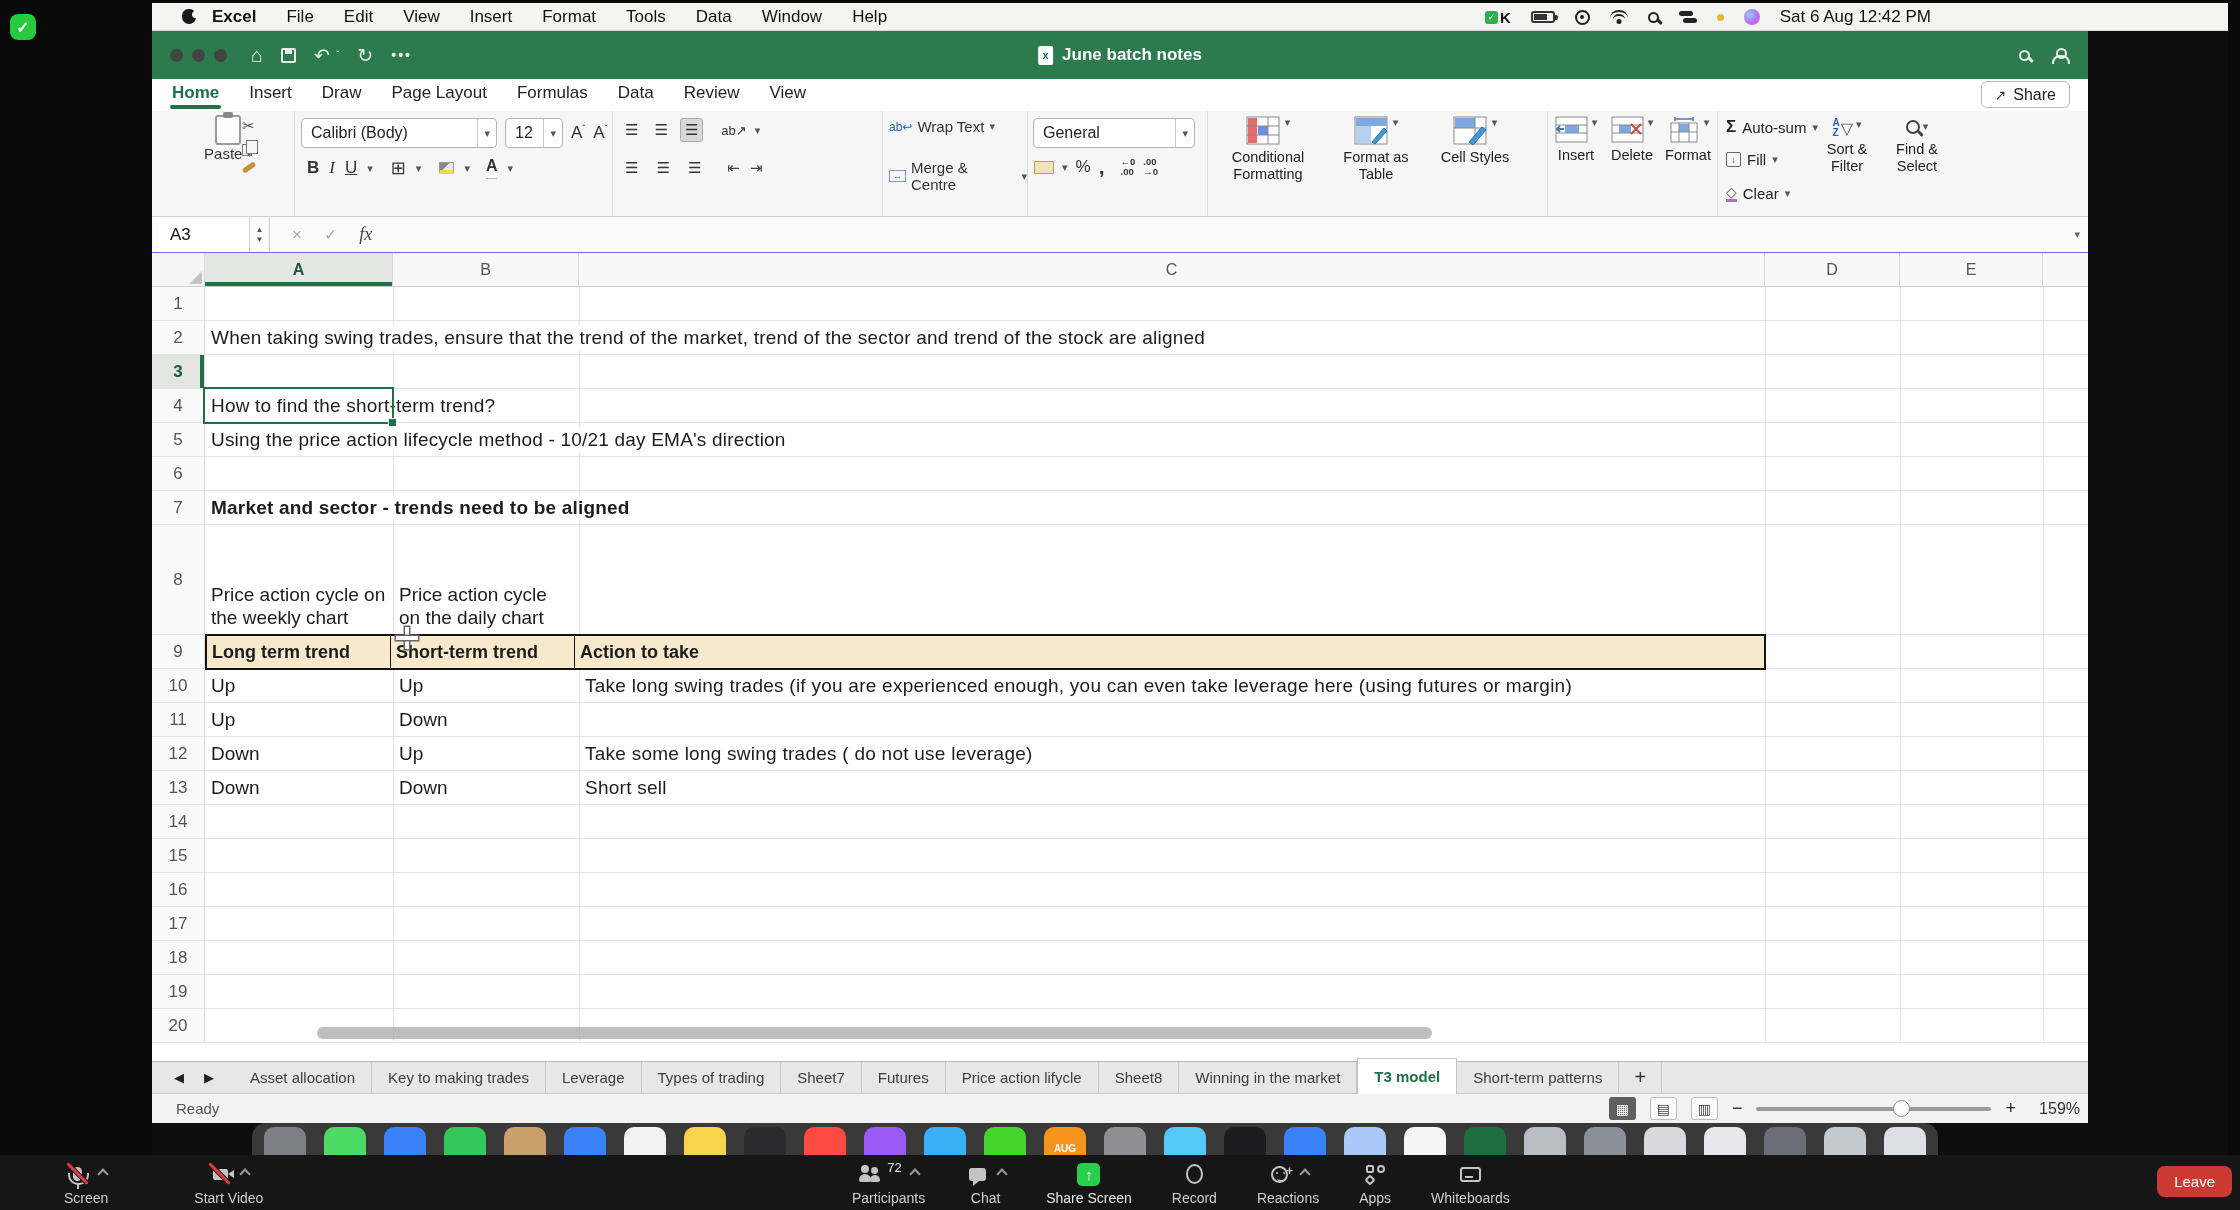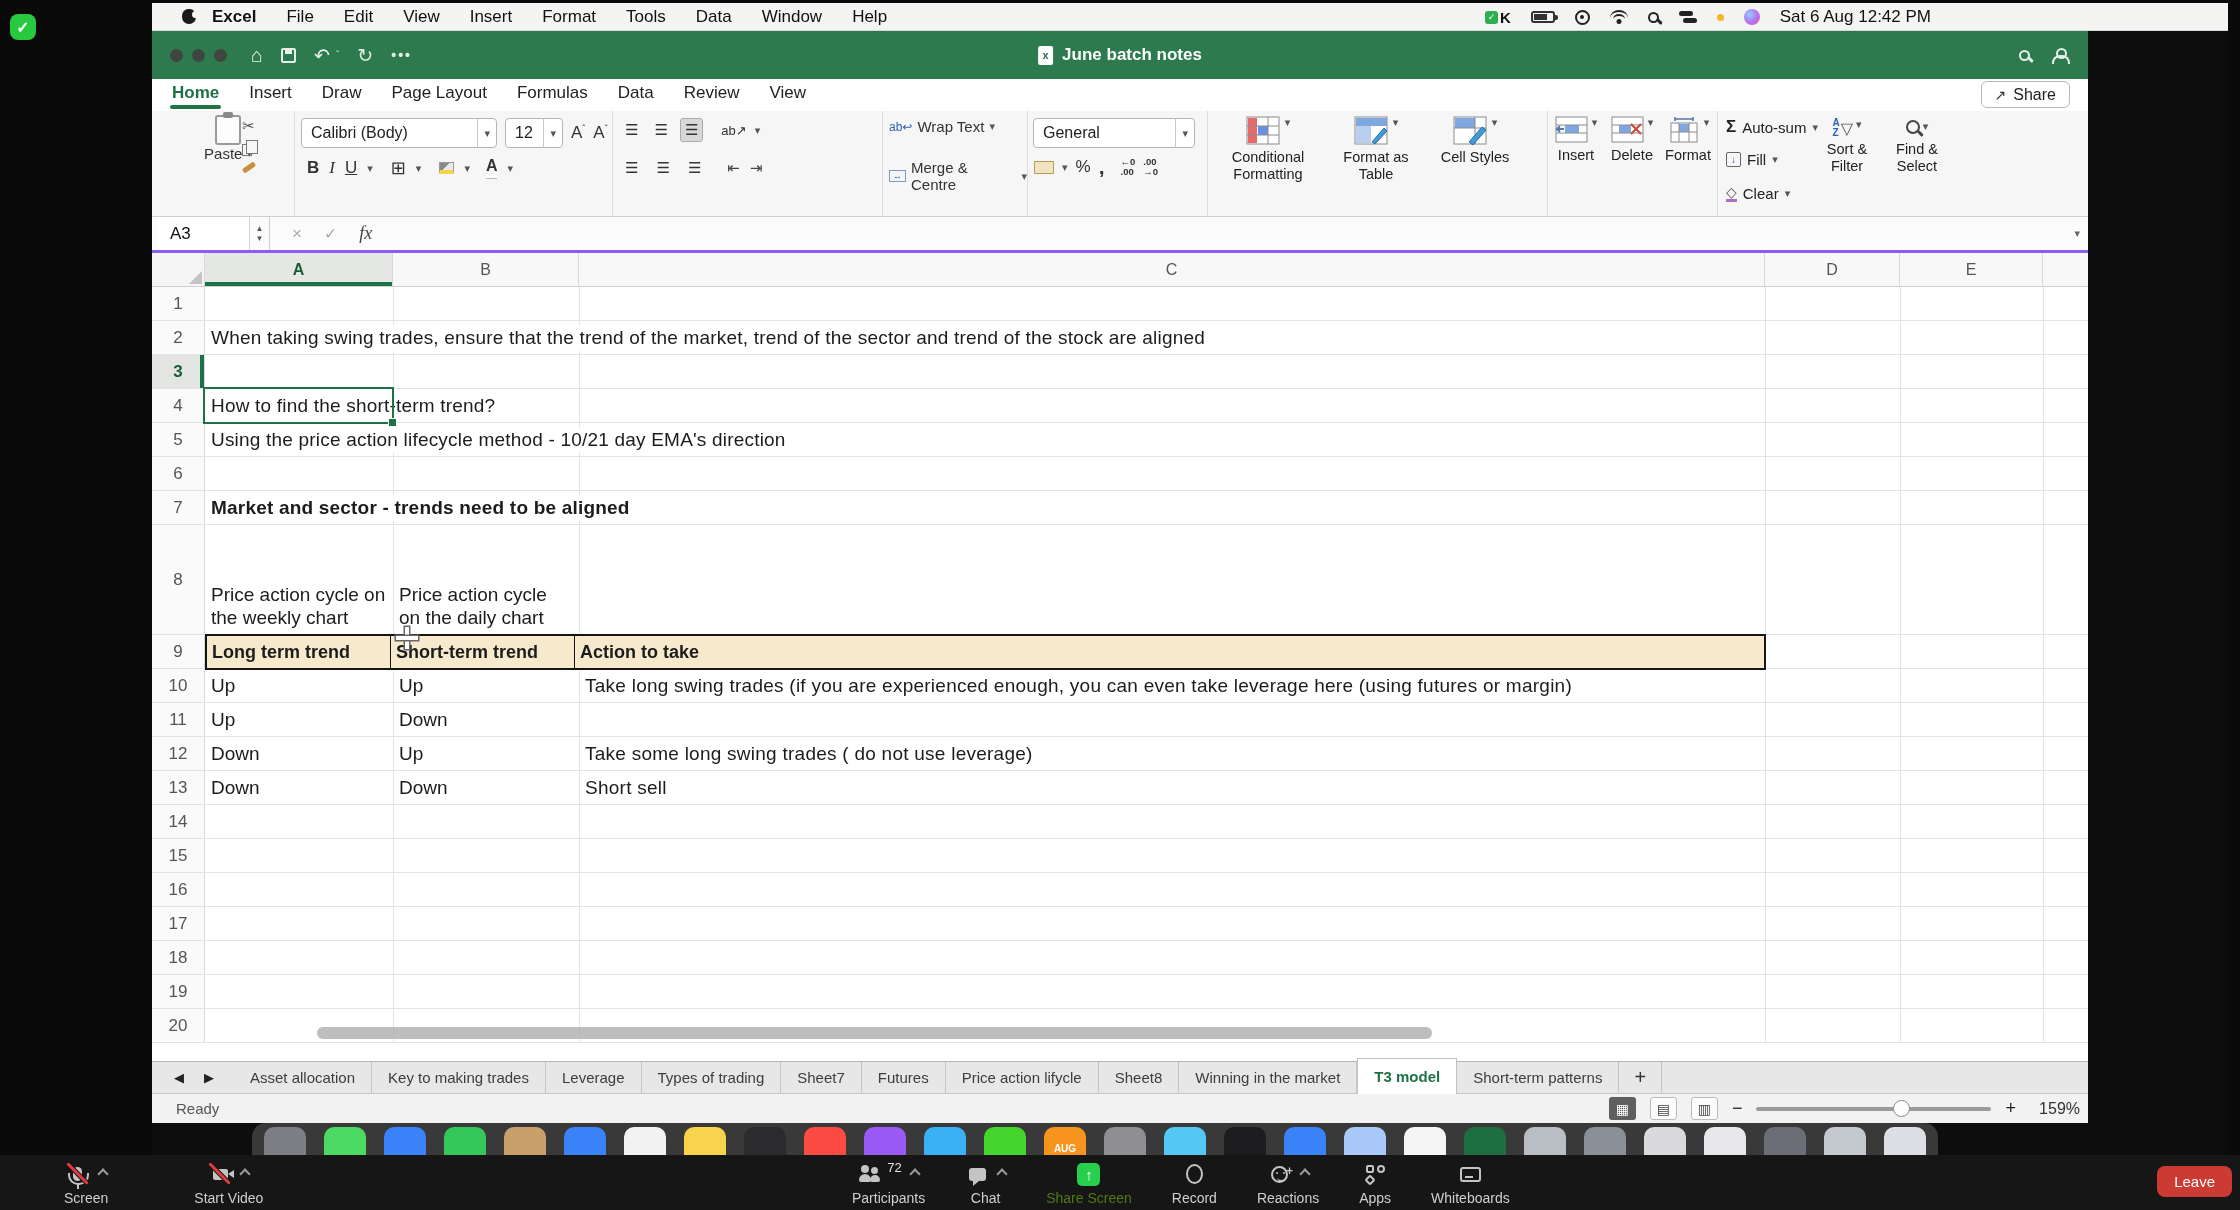--- a/index.html
+++ b/index.html
@@ -107,21 +107,21 @@
   .sumic{font-size:17px;font-weight:600;}
   .fillic{width:15px;height:15px;border:1.5px solid #666;border-radius:2px;font-size:10px;display:flex;align-items:center;justify-content:center;color:#2b62b5;}
   .clearic{font-size:14px;color:#555;border-bottom:3px solid #b06fc1;line-height:1;}
   .mag.dark{border-color:#444;width:14px;height:14px;}
   .mag.dark::after{background:#444;}
   .sortic{display:flex;align-items:center;gap:1px;}
   .az{display:flex;flex-direction:column;font-size:10px;font-weight:700;line-height:1;color:#2b62b5;}
   .funnel{font-size:16px;color:#555;}
 
   
-  .fbar{position:absolute;left:0;top:186px;width:100%;height:36px;background:#fbfbfb;border-bottom:3px solid #8b5cf6;display:flex;align-items:center;}
+  .fbar{position:absolute;left:0;top:186px;width:100%;height:36px;background:#fbfbfb;border-bottom:1px solid #8b5cf6;display:flex;align-items:center;}
   .namebox{width:92px;height:100%;margin-left:6px;background:#fff;border-right:1px solid #d0d0d0;display:flex;align-items:center;padding-left:12px;font-size:17px;color:#111;}
   .spin{width:20px;height:100%;border-right:1px solid #d0d0d0;display:flex;flex-direction:column;align-items:center;justify-content:center;font-size:8px;color:#555;gap:1px;}
   .fbx{color:#aaa;font-size:17px;margin-left:22px;}
   .fck{color:#aaa;font-size:16px;margin-left:22px;}
   .ffx{font-family:"Liberation Serif",serif;font-style:italic;font-size:18px;color:#444;margin-left:22px;}
   .finput{flex:1;height:100%;}
   .fdd{position:absolute;right:8px;font-size:11px;color:#666;}
 
   
   .grid{position:absolute;left:0;top:222px;width:1936px;height:790px;background:#fff;overflow:hidden;}
@@ -178,21 +178,21 @@
 
   
   .dock{position:absolute;left:100px;top:1120px;height:32px;display:flex;gap:18px;align-items:flex-start;
         padding:4px 12px 0;background:rgba(215,215,215,.22);border-radius:14px 14px 0 0;}
   .dicon{width:42px;height:42px;border-radius:10px;flex:none;color:#fff;font-size:10px;font-weight:700;display:flex;align-items:center;justify-content:center;}
 
   
   .zbar{position:absolute;left:0;bottom:0;width:100%;height:55px;background:#161616;}
   .zitem{display:flex;flex-direction:column;align-items:center;gap:4px;}
   .zlabel{font-size:14px;color:#cfcfcf;white-space:nowrap;}
-  .zlabel.green{color:#4d7c0f;}
+  .zlabel.green{color:#e5e5e5;}
   .zirow{display:flex;align-items:flex-start;gap:9px;height:24px;}
   .caret{width:8px;height:8px;border-top:2px solid #9a9a9a;border-right:2px solid #9a9a9a;transform:rotate(-45deg);margin-top:8px;}
   .zb-left{position:absolute;left:64px;top:7px;display:flex;gap:86px;}
   .zb-center{position:absolute;left:852px;top:7px;display:flex;gap:40px;}
   .iconwrap{position:relative;width:24px;height:24px;display:flex;align-items:center;justify-content:center;}
   .slash{position:absolute;left:-3px;top:10px;width:29px;height:3px;background:#e23b3b;border-radius:2px;transform:rotate(45deg);box-shadow:0 0 0 1px #161616;}
   .mic{width:9px;height:14px;background:#c4c4c4;border-radius:5px;position:relative;}
   .mic::after{content:"";position:absolute;left:-5px;top:6px;width:17px;height:10px;border:2px solid #c4c4c4;border-top:none;border-radius:0 0 10px 10px;}
   .mic::before{content:"";position:absolute;left:3.5px;bottom:-8px;width:2px;height:6px;background:#c4c4c4;}
   .cam{width:15px;height:11px;background:#c4c4c4;border-radius:2px;position:relative;}

